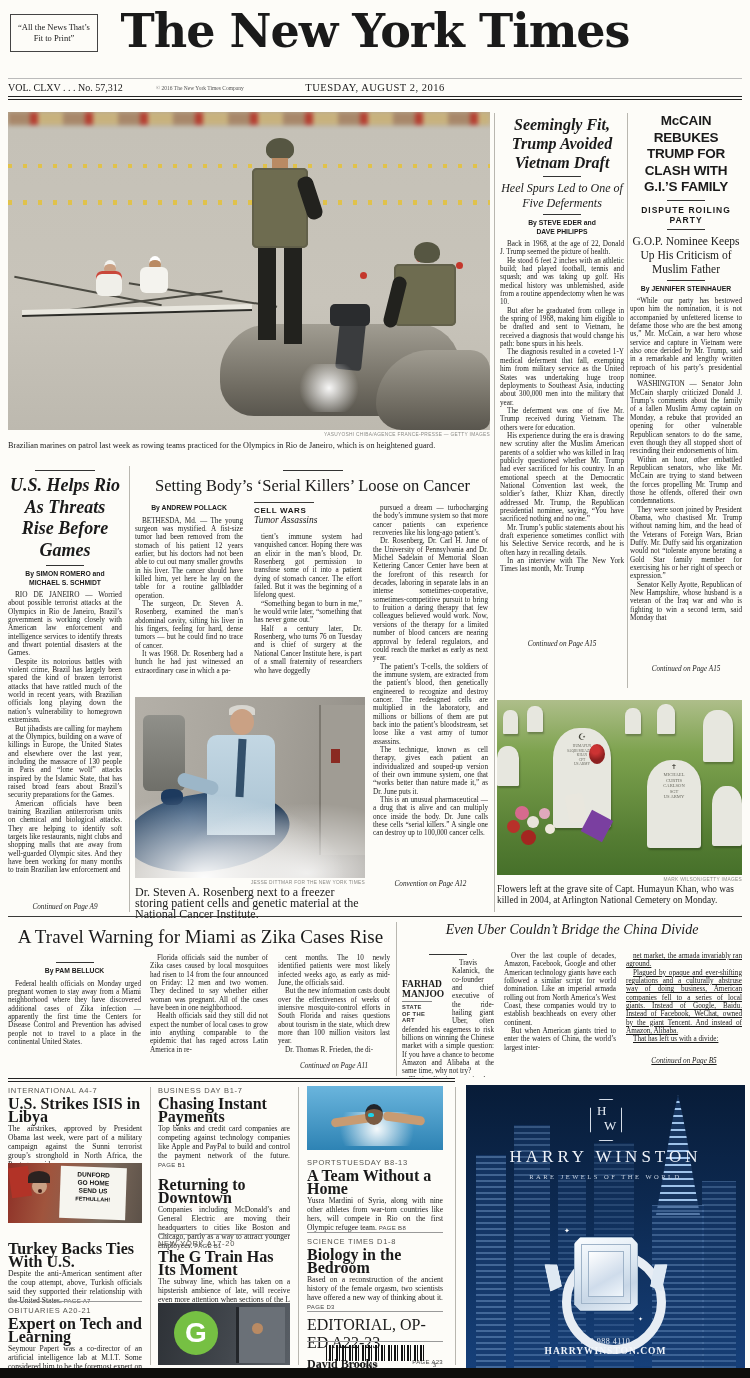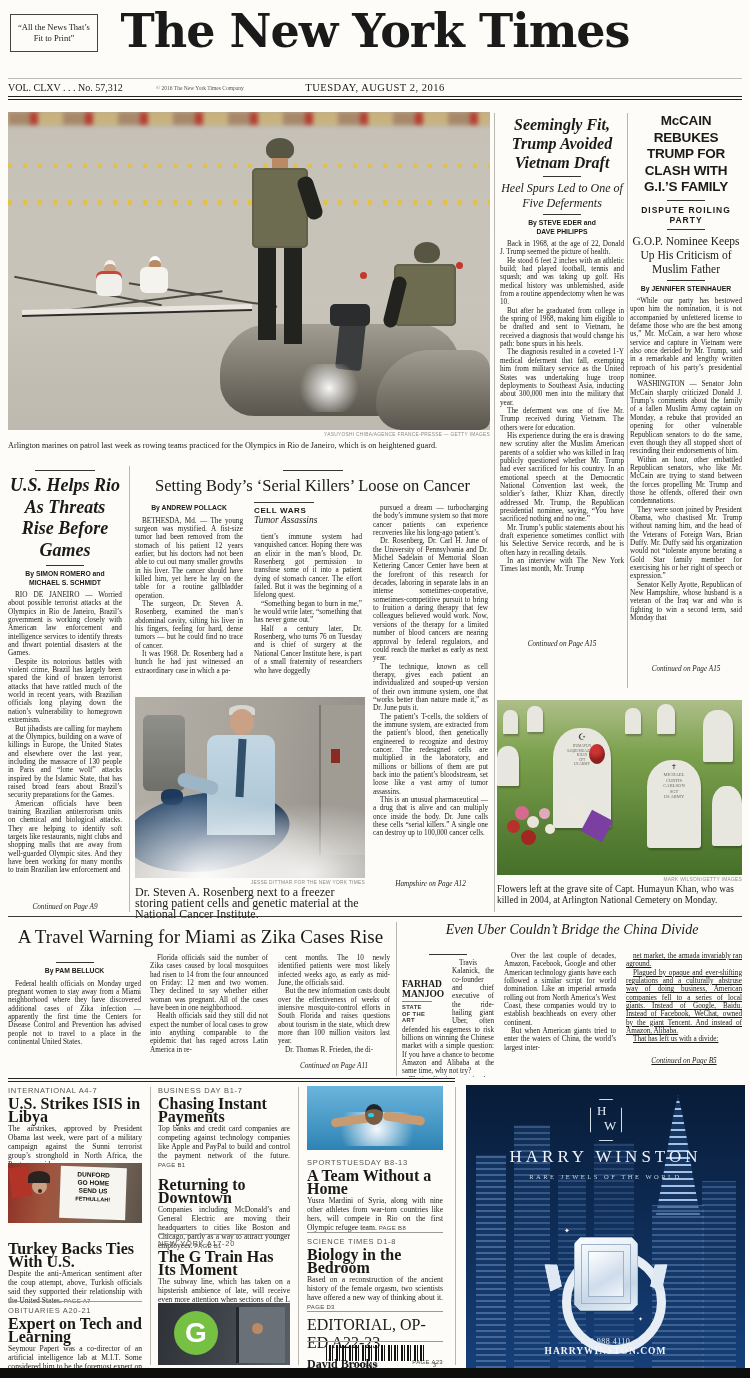--- a/index.html
+++ b/index.html
@@ -147,21 +147,21 @@
       <div class="abs darklimb" style="left:40px;top:110px;width:18px;height:96px;"></div>
     </div>
 
     <div class="abs" style="left:380px;top:130px;width:80px;height:130px;">
       <div class="abs helmet" style="left:26px;top:0;width:26px;height:21px;"></div>
       <div class="abs vest" style="left:6px;top:22px;width:62px;height:62px;"></div>
       <div class="abs darklimb" style="left:0;top:34px;width:14px;height:52px;border-radius:7px;transform:rotate(14deg);"></div>
     </div>
   </div>
   <div class="abs credit" style="left:8px;top:432px;width:482px;">YASUYOSHI CHIBA/AGENCE FRANCE-PRESSE — GETTY IMAGES</div>
-  <div class="abs caption" style="left:8px;top:440px;width:482px;font-size:8.2px;white-space:nowrap;overflow:hidden;">Arlington marines on patrol last week as rowing teams practiced for the Olympics in Rio de Janeiro, which is on heightened guard.</div>
+  <div class="abs caption" style="left:8px;top:440px;width:482px;font-size:8.2px;white-space:nowrap;overflow:hidden;">Brazilian marines on patrol last week as rowing teams practiced for the Olympics in Rio de Janeiro, which is on heightened guard.</div>
 
   <div class="abs" style="left:500px;top:115px;width:124px;">
     <h2 class="hl-ital" style="font-size:16px;line-height:19px;">Seemingly Fit, Trump Avoided Vietnam Draft</h2>
     <div class="short-rule"></div>
     <div class="subhead">Heel Spurs Led to One of Five Deferments</div>
     <div class="short-rule"></div>
     <div class="byline" style="width:80px;margin:0 auto;">By STEVE EDER and DAVE PHILIPPS</div>
     <div class="bt" style="height:400px;margin-top:4px;">
       <p>Back in 1968, at the age of 22, Donald J. Trump seemed the picture of health.</p>
       <p>He stood 6 feet 2 inches with an athletic build; had played football, tennis and squash; and was taking up golf. His medical history was unblemished, aside from a routine appendectomy when he was 10.</p>
@@ -272,25 +272,25 @@
     <div class="bt" style="height:144px;margin-top:8px;">
       <p>tient’s immune system had vanquished cancer. Hoping there was an elixir in the man’s blood, Dr. Rosenberg got permission to transfuse some of it into a patient dying of stomach cancer. The effort failed. But it was the beginning of a lifelong quest.</p>
       <p>“Something began to burn in me,” he would write later, “something that has never gone out.”</p>
       <p>Half a century later, Dr. Rosenberg, who turns 76 on Tuesday and is chief of surgery at the National Cancer Institute here, is part of a small fraternity of researchers who have doggedly</p>
     </div>
   </div>
   <div class="abs" style="left:373px;top:504px;width:115px;">
     <div class="bt" style="height:374px;">
       <p>pursued a dream — turbocharging the body’s immune system so that more cancer patients can experience recoveries like his long-ago patient’s.</p>
       <p>Dr. Rosenberg, Dr. Carl H. June of the University of Pennsylvania and Dr. Michel Sadelain of Memorial Sloan Kettering Cancer Center have been at the forefront of this research for decades, laboring in separate labs in an intense sometimes-cooperative, sometimes-competitive pursuit to bring to fruition a daring therapy that few colleagues believed would work. Now, versions of the therapy for a limited number of blood cancers are nearing approval by federal regulators, and could reach the market as early as next year.</p>
+      <p>The patient’s T-cells, the soldiers of the immune system, are extracted from the patient’s blood, then genetically engineered to recognize and destroy cancer. The redesigned cells are multiplied in the laboratory, and millions or billions of them are put back into the patient’s bloodstream, set loose like a vast army of tumor assassins.</p>
       <p>The technique, known as cell therapy, gives each patient an individualized and souped-up version of their own immune system, one that “works better than nature made it,” as Dr. June puts it.</p>
-      <p>The patient’s T-cells, the soldiers of the immune system, are extracted from the patient’s blood, then genetically engineered to recognize and destroy cancer. The redesigned cells are multiplied in the laboratory, and millions or billions of them are put back into the patient’s bloodstream, set loose like a vast army of tumor assassins.</p>
       <p>This is an unusual pharmaceutical — a drug that is alive and can multiply once inside the body. Dr. June calls these cells “serial killers.” A single one can destroy up to 100,000 cancer cells.</p>
     </div>
-    <div class="continued" style="margin-top:2px;">Hampshire on Page A12</div>
+    <div class="continued" style="margin-top:2px;">Convention on Page A12</div>
   </div>
 
   <div class="abs photo lab-photo" style="left:135px;top:697px;width:230px;height:181px;">
     <div class="abs" style="left:184px;top:8px;width:44px;height:150px;background:#a09c94;border-left:2px solid #7c7870;"></div>
     <div class="abs" style="left:196px;top:52px;width:9px;height:14px;background:#8a2a22;"></div>
     <div class="abs" style="left:8px;top:18px;width:42px;height:76px;background:linear-gradient(#90908a,#6f6f69);border-radius:6px;"></div>
     <div class="abs" style="left:-10px;top:96px;width:165px;height:78px;background:radial-gradient(circle at 40% 30%,#35567a,#223a55 75%);border-radius:50%;transform:rotate(-7deg);"></div>
     <div class="abs" style="left:60px;top:8px;width:120px;height:170px;">
       <div class="abs" style="left:34px;top:0;width:26px;height:10px;border-radius:50% 50% 0 0;background:#d8d6d0;"></div>
       <div class="abs" style="left:35px;top:4px;width:24px;height:26px;border-radius:50%;background:#caa184;"></div>

